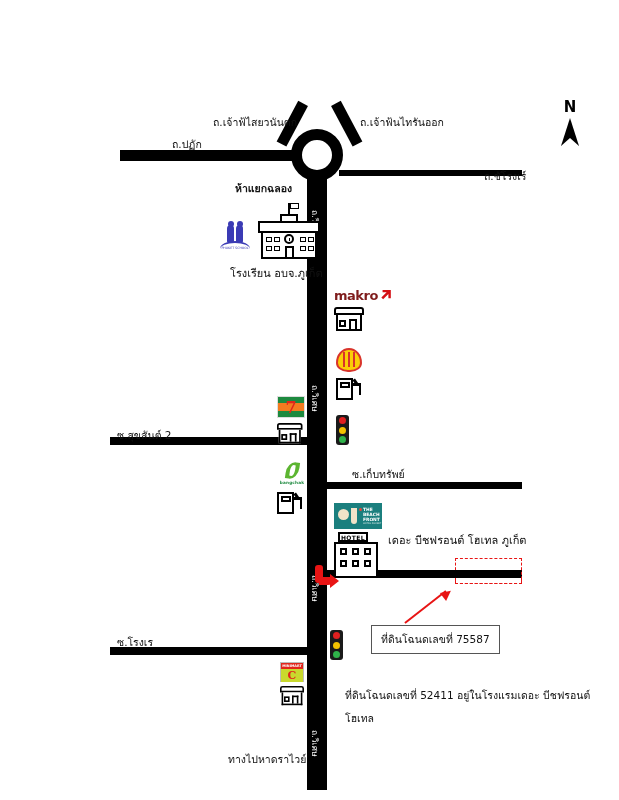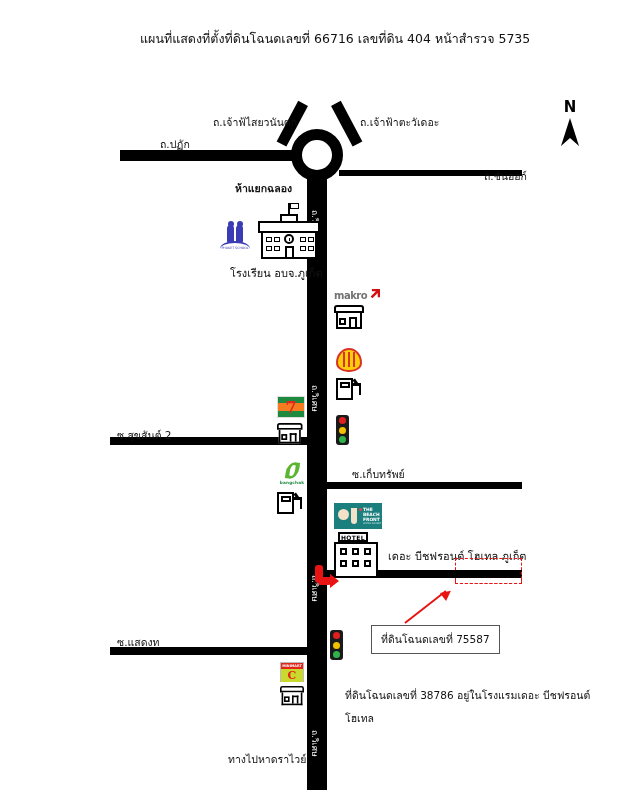--- a/index.html
+++ b/index.html
@@ -51,21 +51,21 @@
 
   
   .pump-ic{width:26px;height:26px;position:relative;}
   .pump-ic .tank{position:absolute;left:0;top:2px;width:17px;height:22px;border:2.5px solid #000;box-sizing:border-box;background:#fff;}
   .pump-ic .win{position:absolute;left:3.5px;top:5.5px;width:10px;height:6px;border:2.5px solid #000;box-sizing:border-box;}
   .pump-ic .noz{position:absolute;left:17px;top:7px;width:8px;height:2.5px;background:#000;}
   .pump-ic .noz2{position:absolute;left:22.5px;top:7px;width:2.5px;height:12px;background:#000;}
   .pump-ic .noz3{position:absolute;left:18px;top:3px;width:2.5px;height:6px;background:#000;transform:rotate(-35deg);}
 
   
-  .makro-word{font-size:10px;font-weight:bold;color:#737373;letter-spacing:-0.5px;position:relative;font-family:"DejaVu Sans",sans-serif;}
+  .makro-word{font-size:13px;font-weight:bold;color:#7f1d1d;letter-spacing:-0.5px;position:relative;font-family:"DejaVu Sans",sans-serif;}
   .makro-arrow{display:inline-block;width:11px;height:11px;background:#d40f14;margin-left:2px;position:relative;top:1px;
      clip-path:polygon(25% 0,100% 0,100% 75%,78% 75%,78% 36%,30% 84%,14% 68%,62% 20%,25% 20%);}
 
   
   .shell-ic{width:26px;height:24px;position:relative;}
   .shell-ic .sh{position:absolute;left:0;top:0;width:26px;height:24px;background:#fbce07;
      border:2px solid #d9342b;box-sizing:border-box;
      border-radius:50% 50% 46% 46% / 62% 62% 38% 38%;}
   .shell-ic .rib{position:absolute;top:4px;width:1.6px;height:15px;background:#d9342b;}
 
@@ -155,21 +155,20 @@
      font-size:10.5px;white-space:nowrap;color:#111;}
 
   
   #note{position:absolute;left:345px;top:684px;width:250px;}
   #note .nline{font-size:10.5px;line-height:23px;color:#111;}
 </style>
 </head>
 <body>
 
 <div id="title-block">
-  <div class="tline">แผนที่แสดงที่ตั้งที่ดินโฉนดเลขที่ 66716 เลขที่ดิน 404 หน้าสำรวจ 5735</div>
 </div>
 
 <div id="compass">
   <div class="n-letter">N</div>
   <div class="needle"></div>
   <div class="needle-notch"></div>
 </div>
 
 <div class="road" style="left:120px;top:150px;width:175px;height:11px;"></div>
 
@@ -181,27 +180,27 @@
 <div class="spoke" style="left:352px;top:98px;transform:rotate(-28deg);transform-origin:center bottom;"></div>
 <div class="road" style="left:307px;top:178px;width:20px;height:612px;"></div>
 
 <div class="road" style="left:110px;top:437px;width:197px;height:8px;"></div>
 <div class="road" style="left:110px;top:647px;width:197px;height:8px;"></div>
 
 <div class="road" style="left:327px;top:482px;width:195px;height:7px;"></div>
 <div class="road" style="left:327px;top:570px;width:195px;height:8px;"></div>
 
 <div class="lbl" style="left:213px;top:114px;">ถ.เจ้าฟ้ไสยวนันตก</div>
-<div class="lbl" style="left:360px;top:114px;">ถ.เจ้าฟ้าตะวัเดอะ</div>
-<div class="lbl" style="left:160px;top:136px;">ถ.ปฏัก</div>
-<div class="lbl" style="left:484px;top:168px;">ถ.ชันออก์</div>
+<div class="lbl" style="left:360px;top:114px;">ถ.เจ้าฟ้นไทรันออก</div>
+<div class="lbl" style="left:172px;top:136px;">ถ.ปฏัก</div>
+<div class="lbl" style="left:484px;top:168px;">ถ.ชัโรงเร์</div>
 <div class="lbl lbl-bold" style="left:235px;top:180px;font-family:Liberation Mono, monospace;">ห้าแยกฉลอง</div>
 <div class="lbl" style="left:117px;top:427px;">ซ.สุขสันต์ 2</div>
 <div class="lbl" style="left:352px;top:466px;">ซ.เก็บทรัพย์</div>
-<div class="lbl" style="left:117px;top:634px;">ซ.แสดงท</div>
+<div class="lbl" style="left:117px;top:634px;">ซ.โรงเร</div>
 <div class="lbl" style="left:228px;top:751px;">ทางไปหาดราไวย์</div>
 
 <div class="vroad-lbl" style="left:322px;top:210px;">ถ.วิเศษ</div>
 <div class="vroad-lbl" style="left:322px;top:385px;">ถ.วิเศษ</div>
 <div class="vroad-lbl" style="left:322px;top:575px;">ถ.วิเศษ</div>
 <div class="vroad-lbl" style="left:322px;top:730px;">ถ.วิเศษ</div>
 
 <div class="poi" style="left:218px;top:212px;">
   <div class="crest" style="position:absolute;left:0px;top:8px;">
     <div class="fig" style="left:9px;"></div>
@@ -309,21 +308,21 @@
   <div class="hotel-ic" style="margin-top:3px;">
     <div class="sign">HOTEL</div>
     <div class="bld"></div>
     <div class="w" style="left:6px;top:16px;"></div>
     <div class="w" style="left:18px;top:16px;"></div>
     <div class="w" style="left:30px;top:16px;"></div>
     <div class="w" style="left:6px;top:28px;"></div>
     <div class="w" style="left:18px;top:28px;"></div>
     <div class="w" style="left:30px;top:28px;"></div>
   </div>
-  <div class="poi-name" style="left:54px;top:44px;">เดอะ บีชฟรอนต์ โฮเทล ภูเก็ต</div>
+  <div class="poi-name" style="left:54px;top:28px;">เดอะ บีชฟรอนต์ โฮเทล ภูเก็ต</div>
 </div>
 
 <div class="poi" style="left:280px;top:662px;">
   <div class="fm-ic">
     <div class="rtop">
         <span>MINIMART</span>
       </div>
     <div class="ybody"></div>
     <div class="cmark">C</div>
   </div>
@@ -352,14 +351,14 @@
 <div style="position:absolute;left:455px;top:578px;width:67px;height:6px;border:1.6px dashed #e81414;border-top:none;box-sizing:border-box;"></div>
 
 <div id="arrow-line" style="left:405px;top:622px;width:52px;transform:rotate(-38deg);"></div>
 <div id="arrow-head" style="left:443px;top:592px;transform:rotate(-38deg);"></div>
 
 <div id="callout">
   <span>ที่ดินโฉนดเลขที่ 75587</span>
 </div>
 
 <div id="note">
-  <div class="nline">ที่ดินโฉนดเลขที่ 38786 อยู่ในโรงแรมเดอะ บีชฟรอนต์ โฮเทล</div>
+  <div class="nline">ที่ดินโฉนดเลขที่ 52411 อยู่ในโรงแรมเดอะ บีชฟรอนต์ โฮเทล</div>
 </div>
 
 </body></html>

